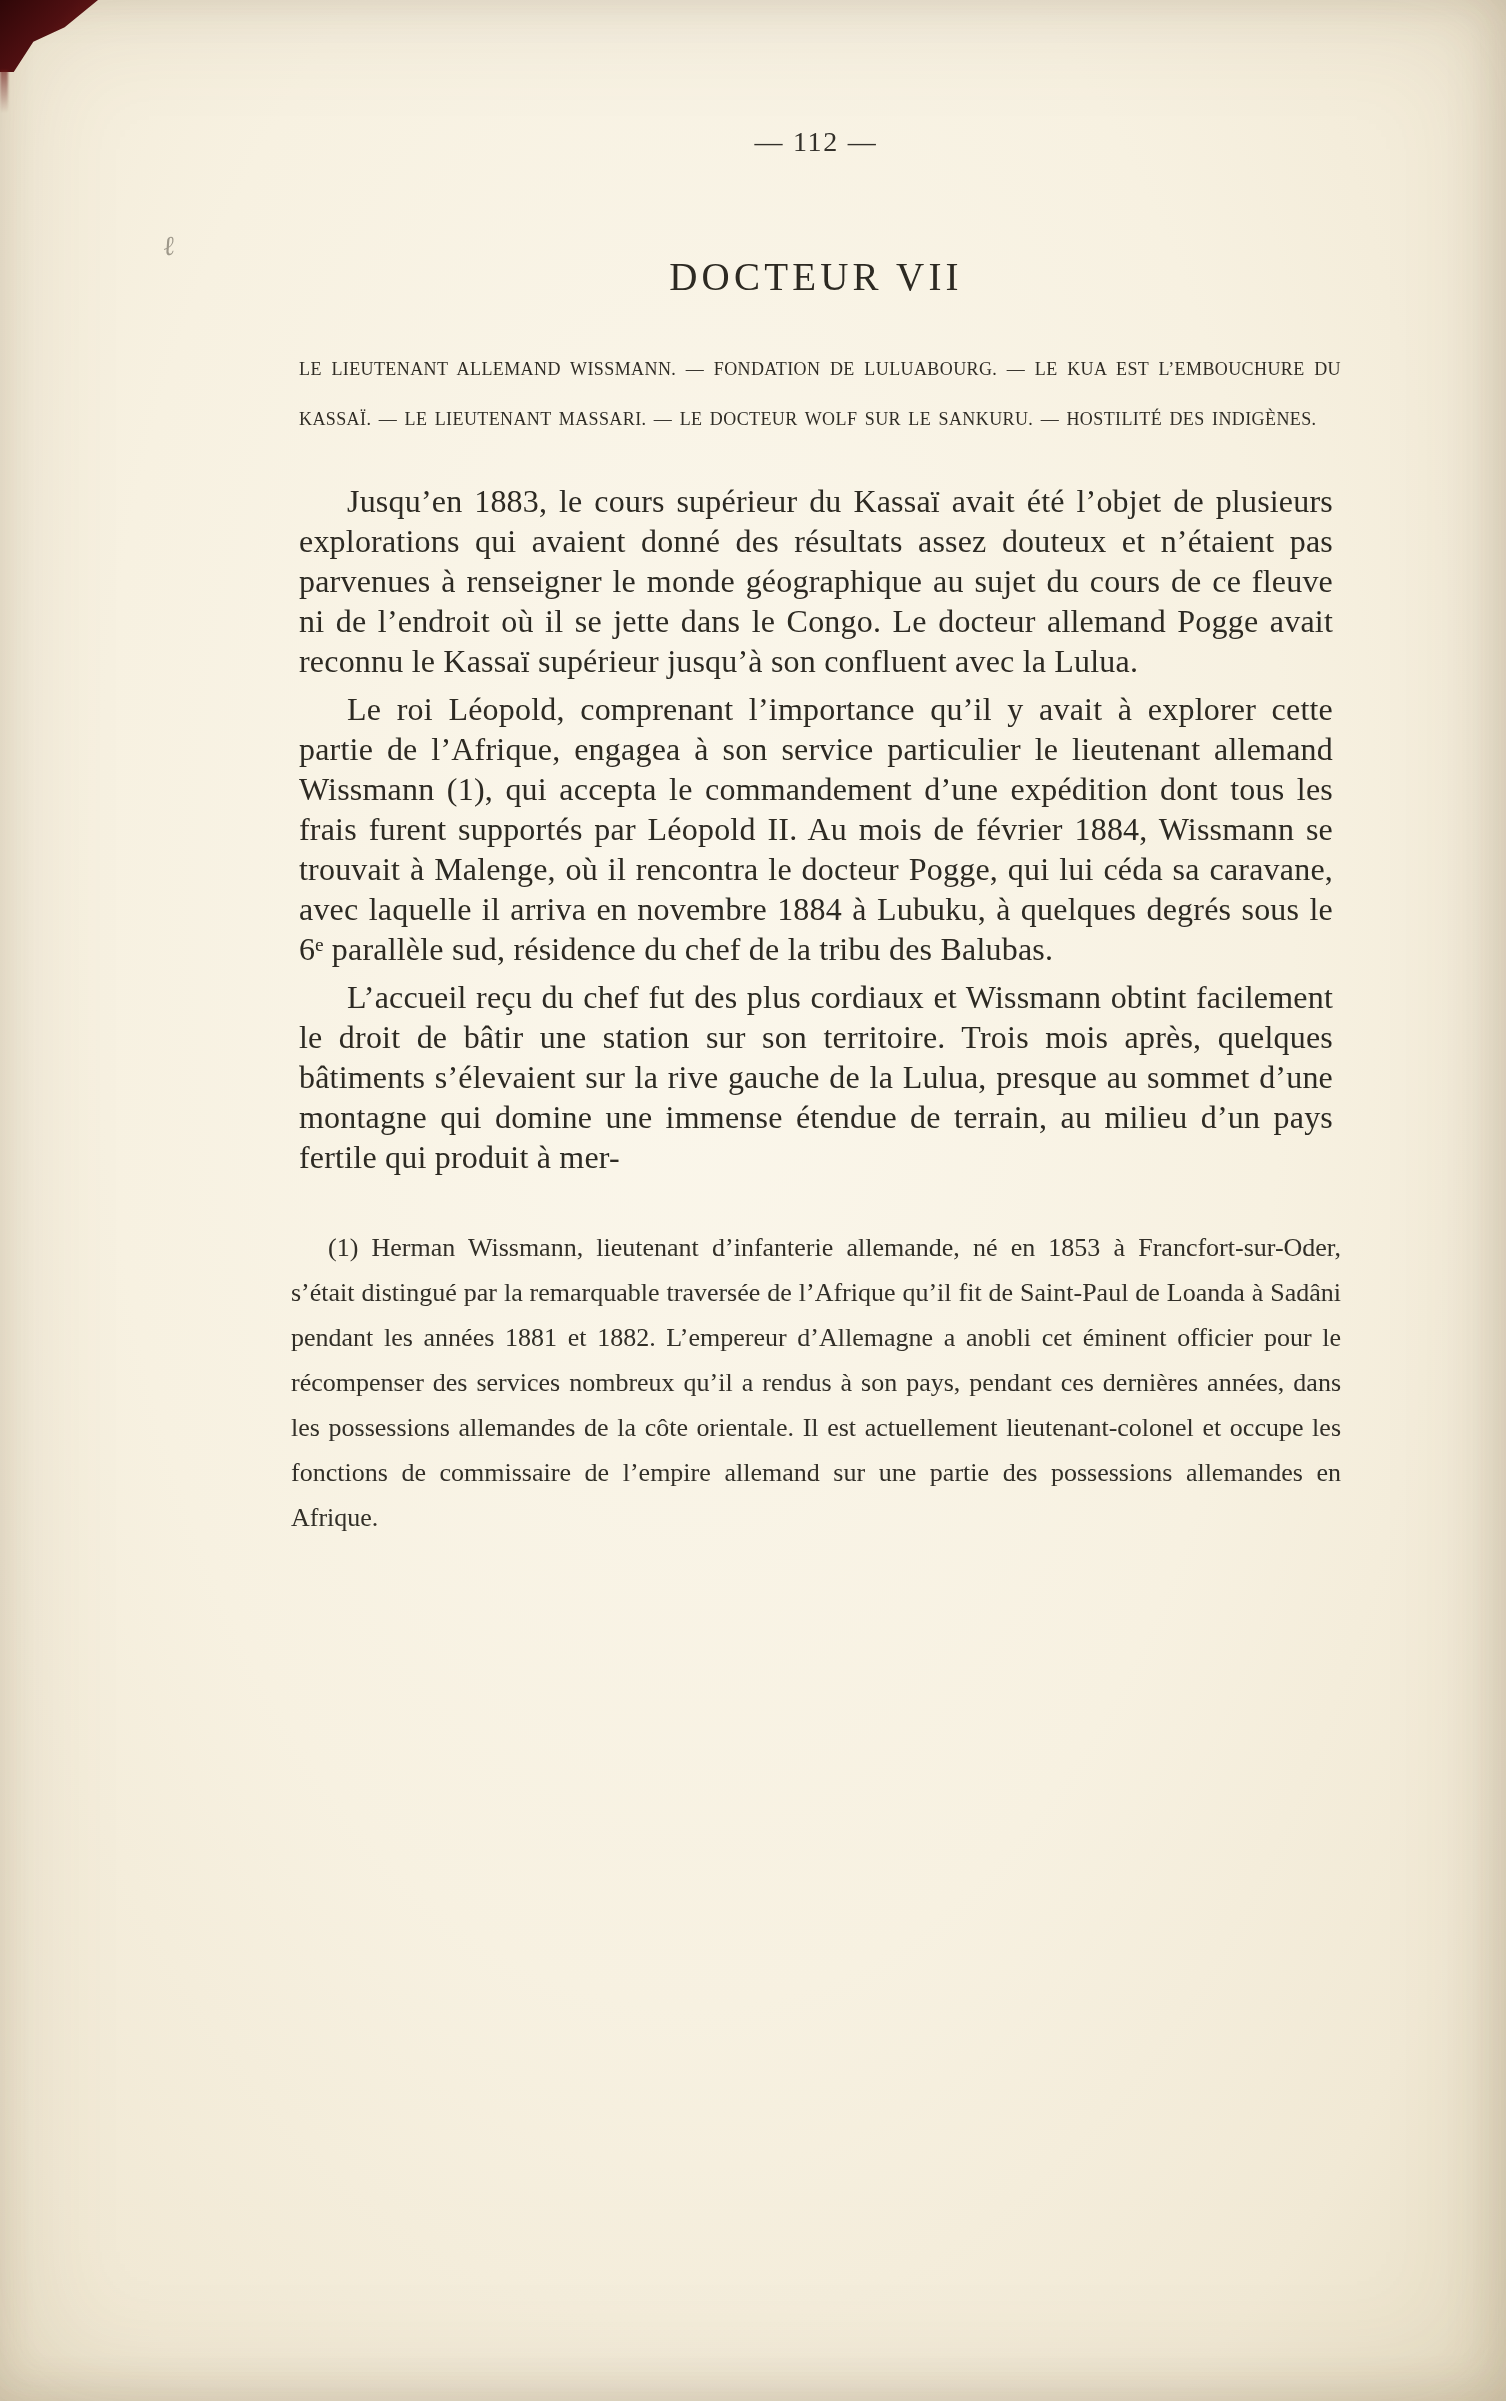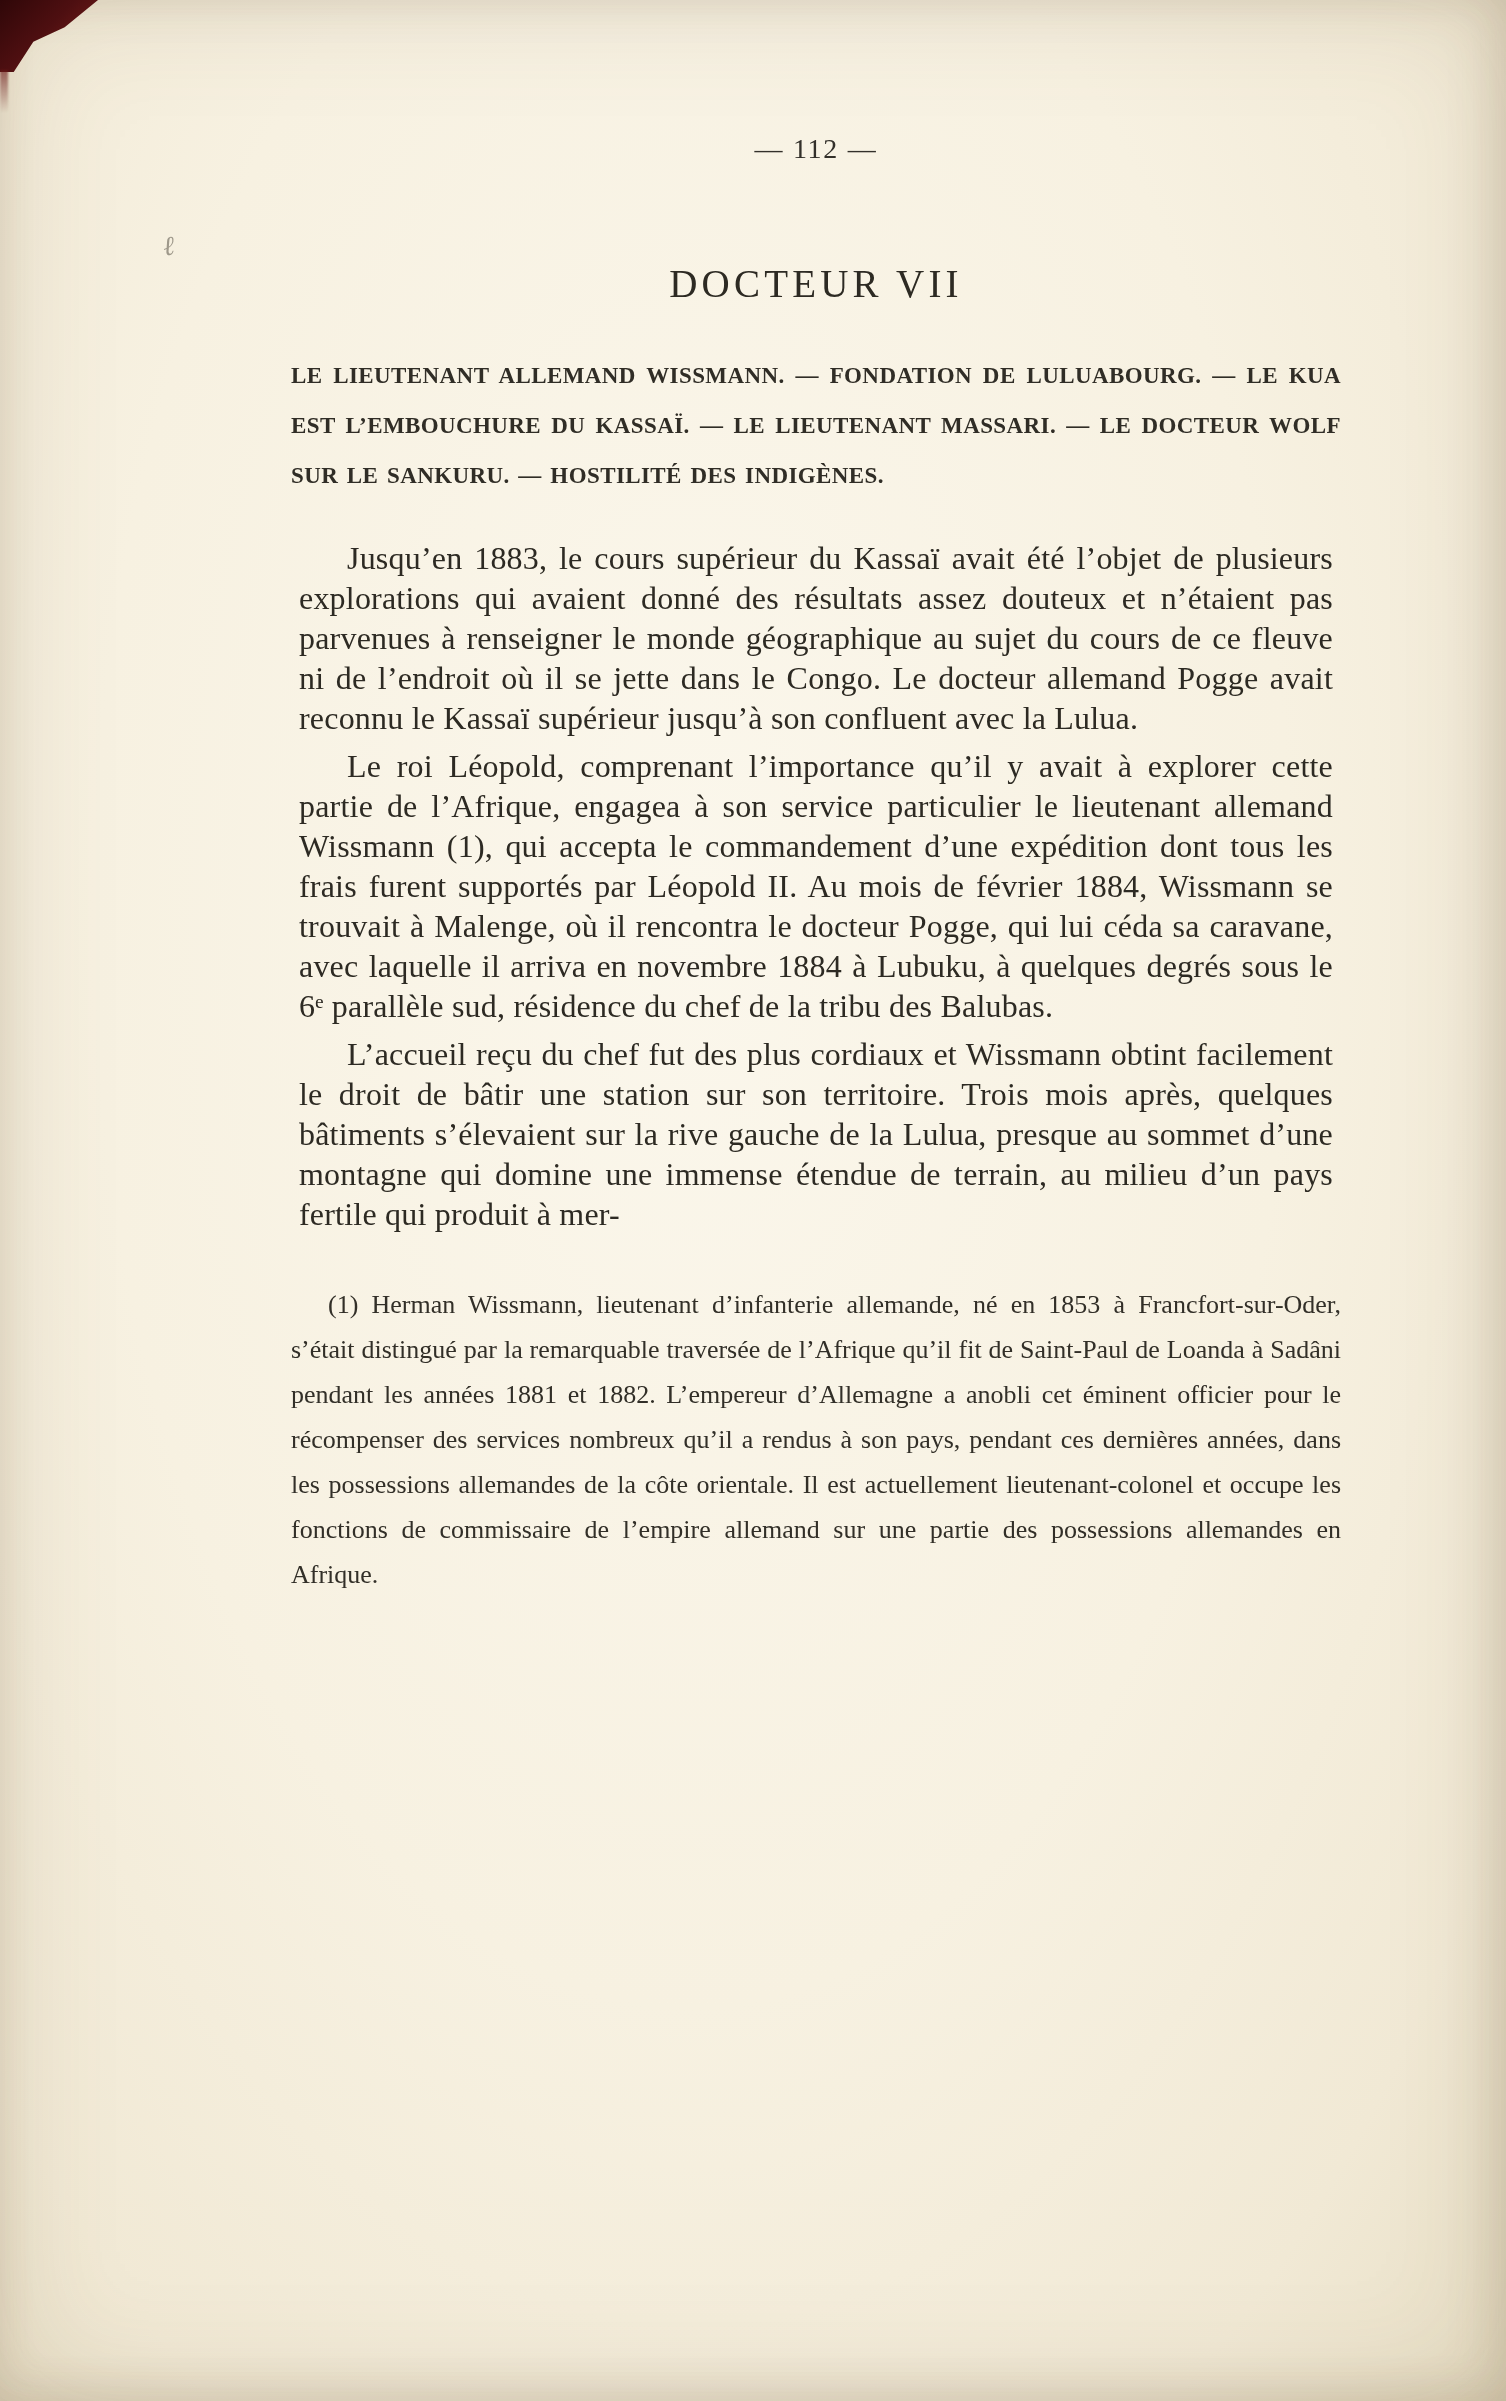--- a/index.html
+++ b/index.html
@@ -52,21 +52,21 @@
     font-style: italic;
     color: #8f897c;
     opacity: 0.85;
     transform: rotate(-6deg);
   }
 
   
   .content {
     position: absolute;
     left: 291px;
-    top: 12px;
+    top: 5px;
     width: 1050px;
   }
   .page-number {
     margin-top: 121px;
     text-align: center;
     font-size: 28px;
     letter-spacing: 1.7px;
     color: #33302a;
   }
   .chapter {
@@ -77,28 +77,27 @@
     letter-spacing: 4.2px;
   }
   .title {
     margin: 27px 0 0 0;
     text-align: center;
     font-size: 32px;
     font-weight: 700;
     letter-spacing: 0.4px;
   }
   .summary {
-    margin: 45px 0 0 0;
-    font-size: 23px;
+    margin: 45px 0 0 8px;
+    font-size: 18px;
     line-height: 50px;
     text-align: justify;
     letter-spacing: 0.4px;
     word-spacing: 2.5px;
     color: #302d26;
-    font-weight: bold;
   }
   .para {
     margin: 8px;
     font-size: 32px;
     line-height: 40px;
     text-align: justify;
     text-indent: 48px;
     letter-spacing: 0.2px;
   }
   .para.first {

